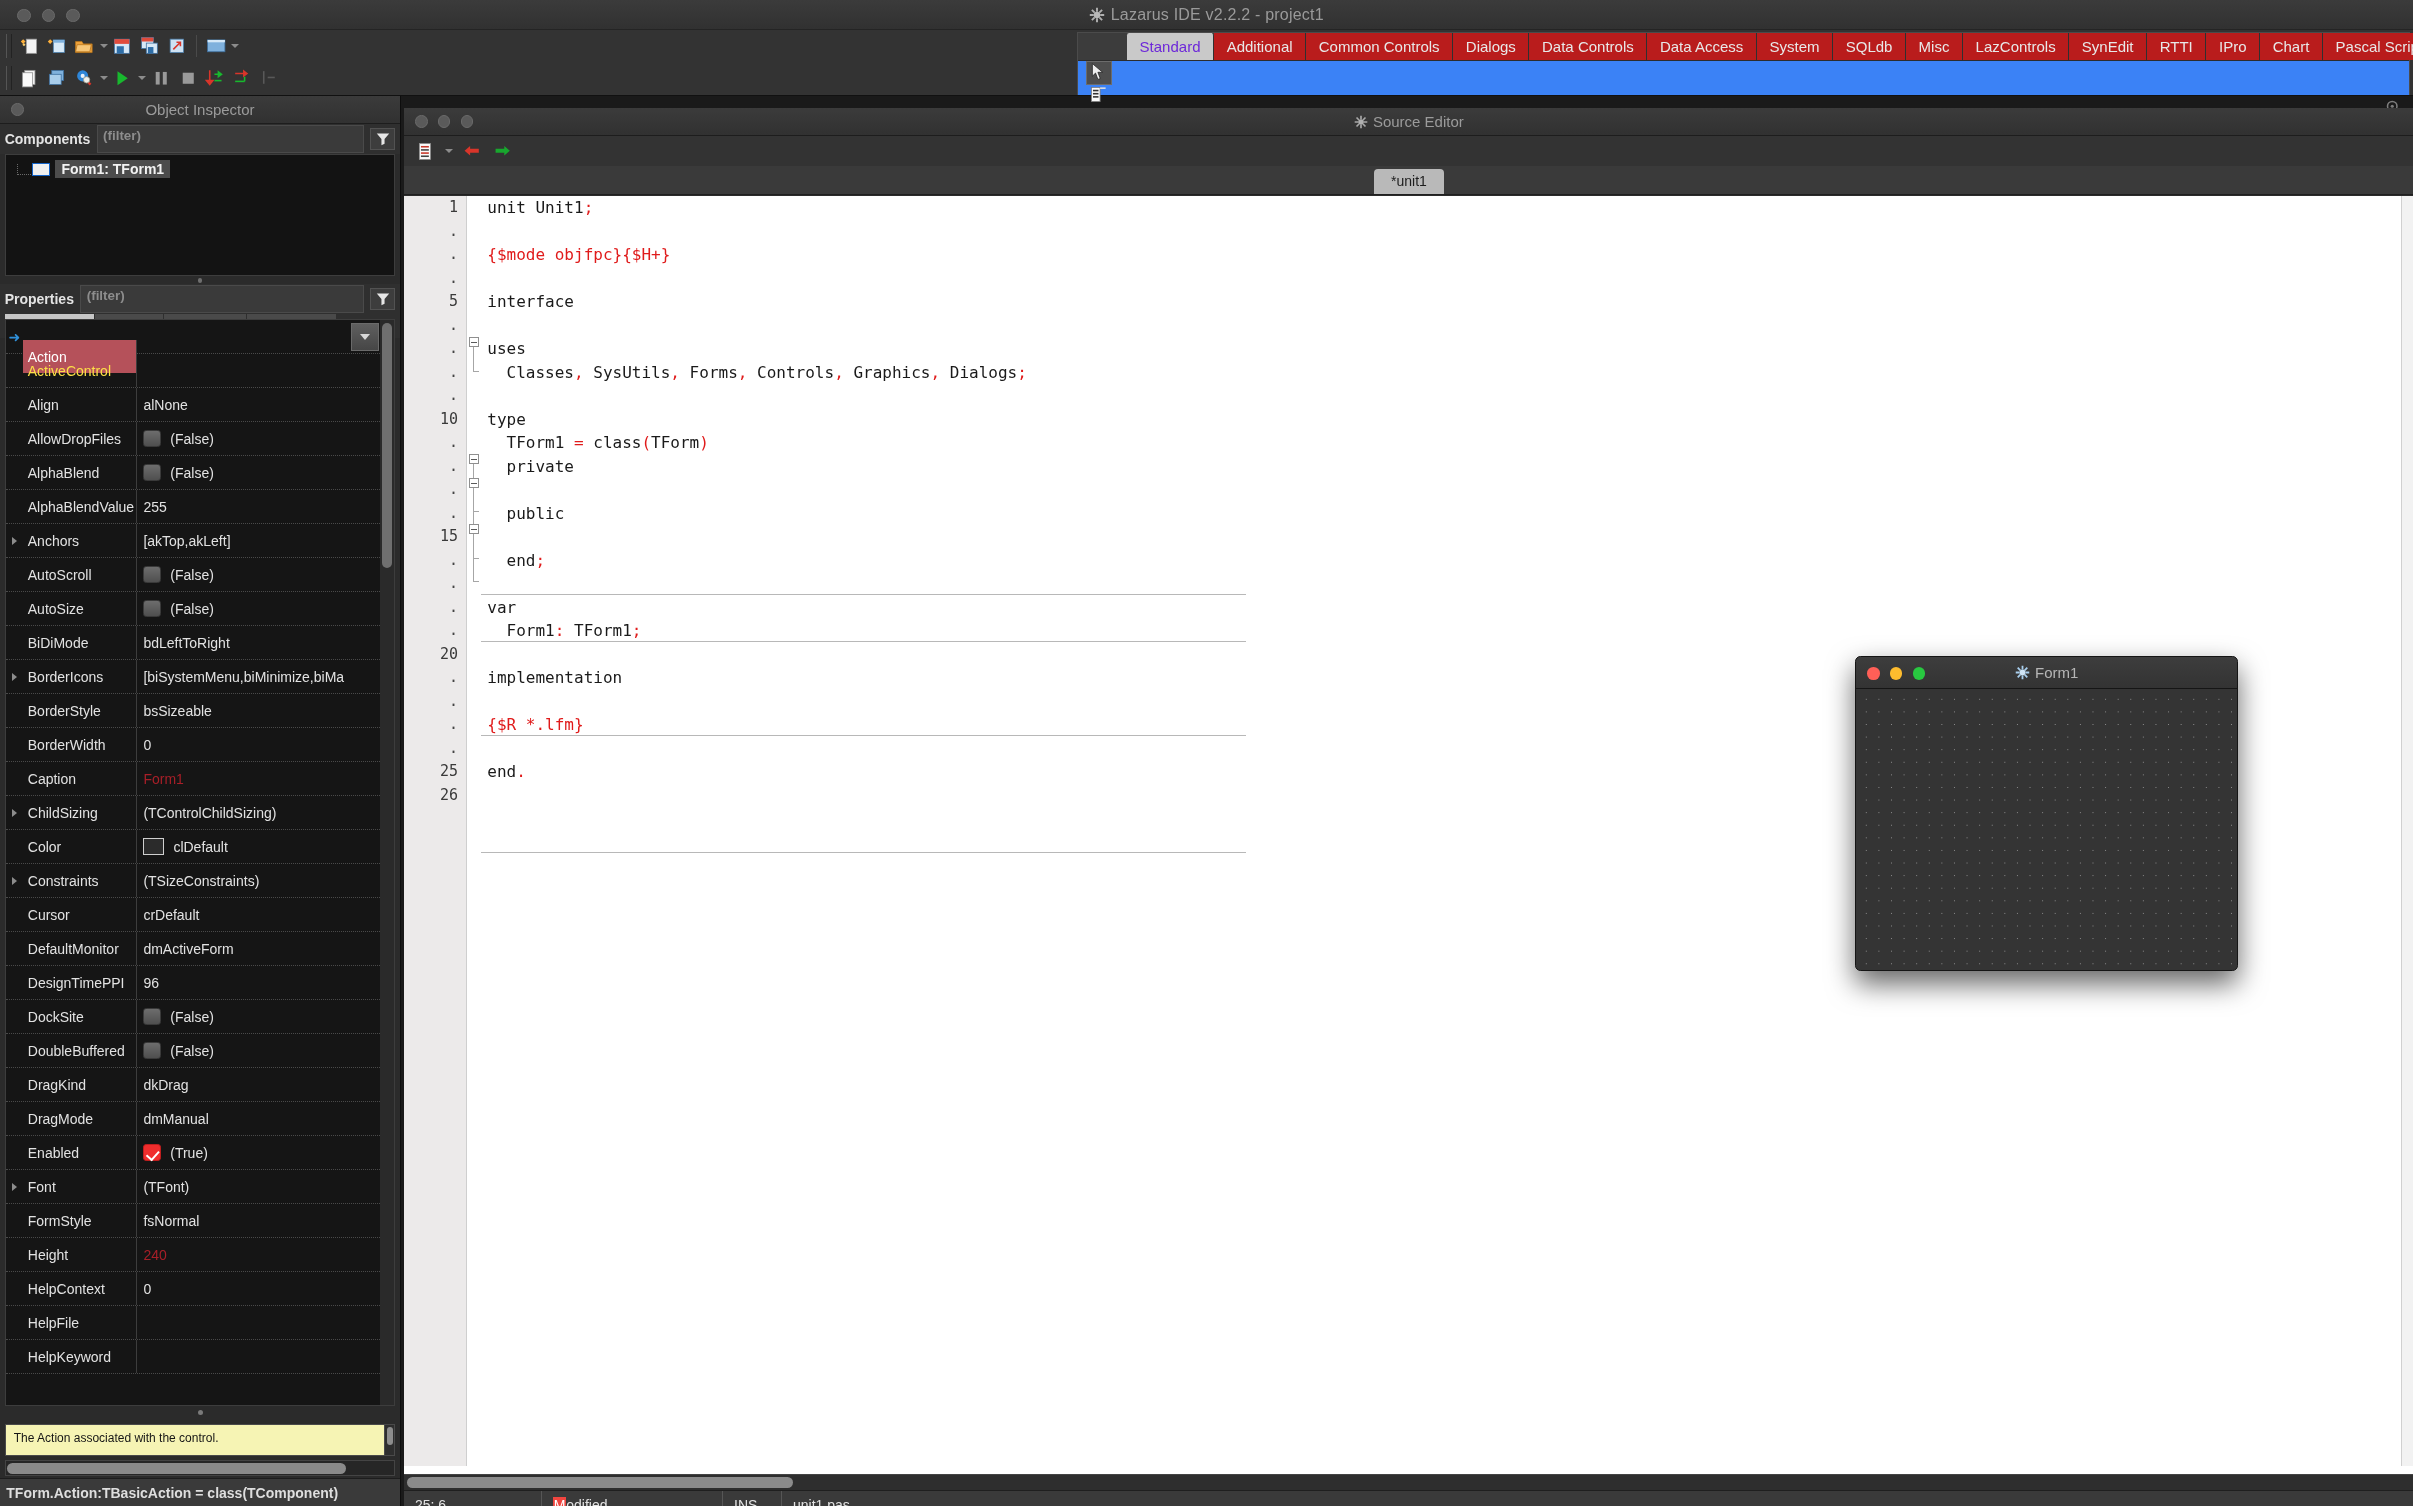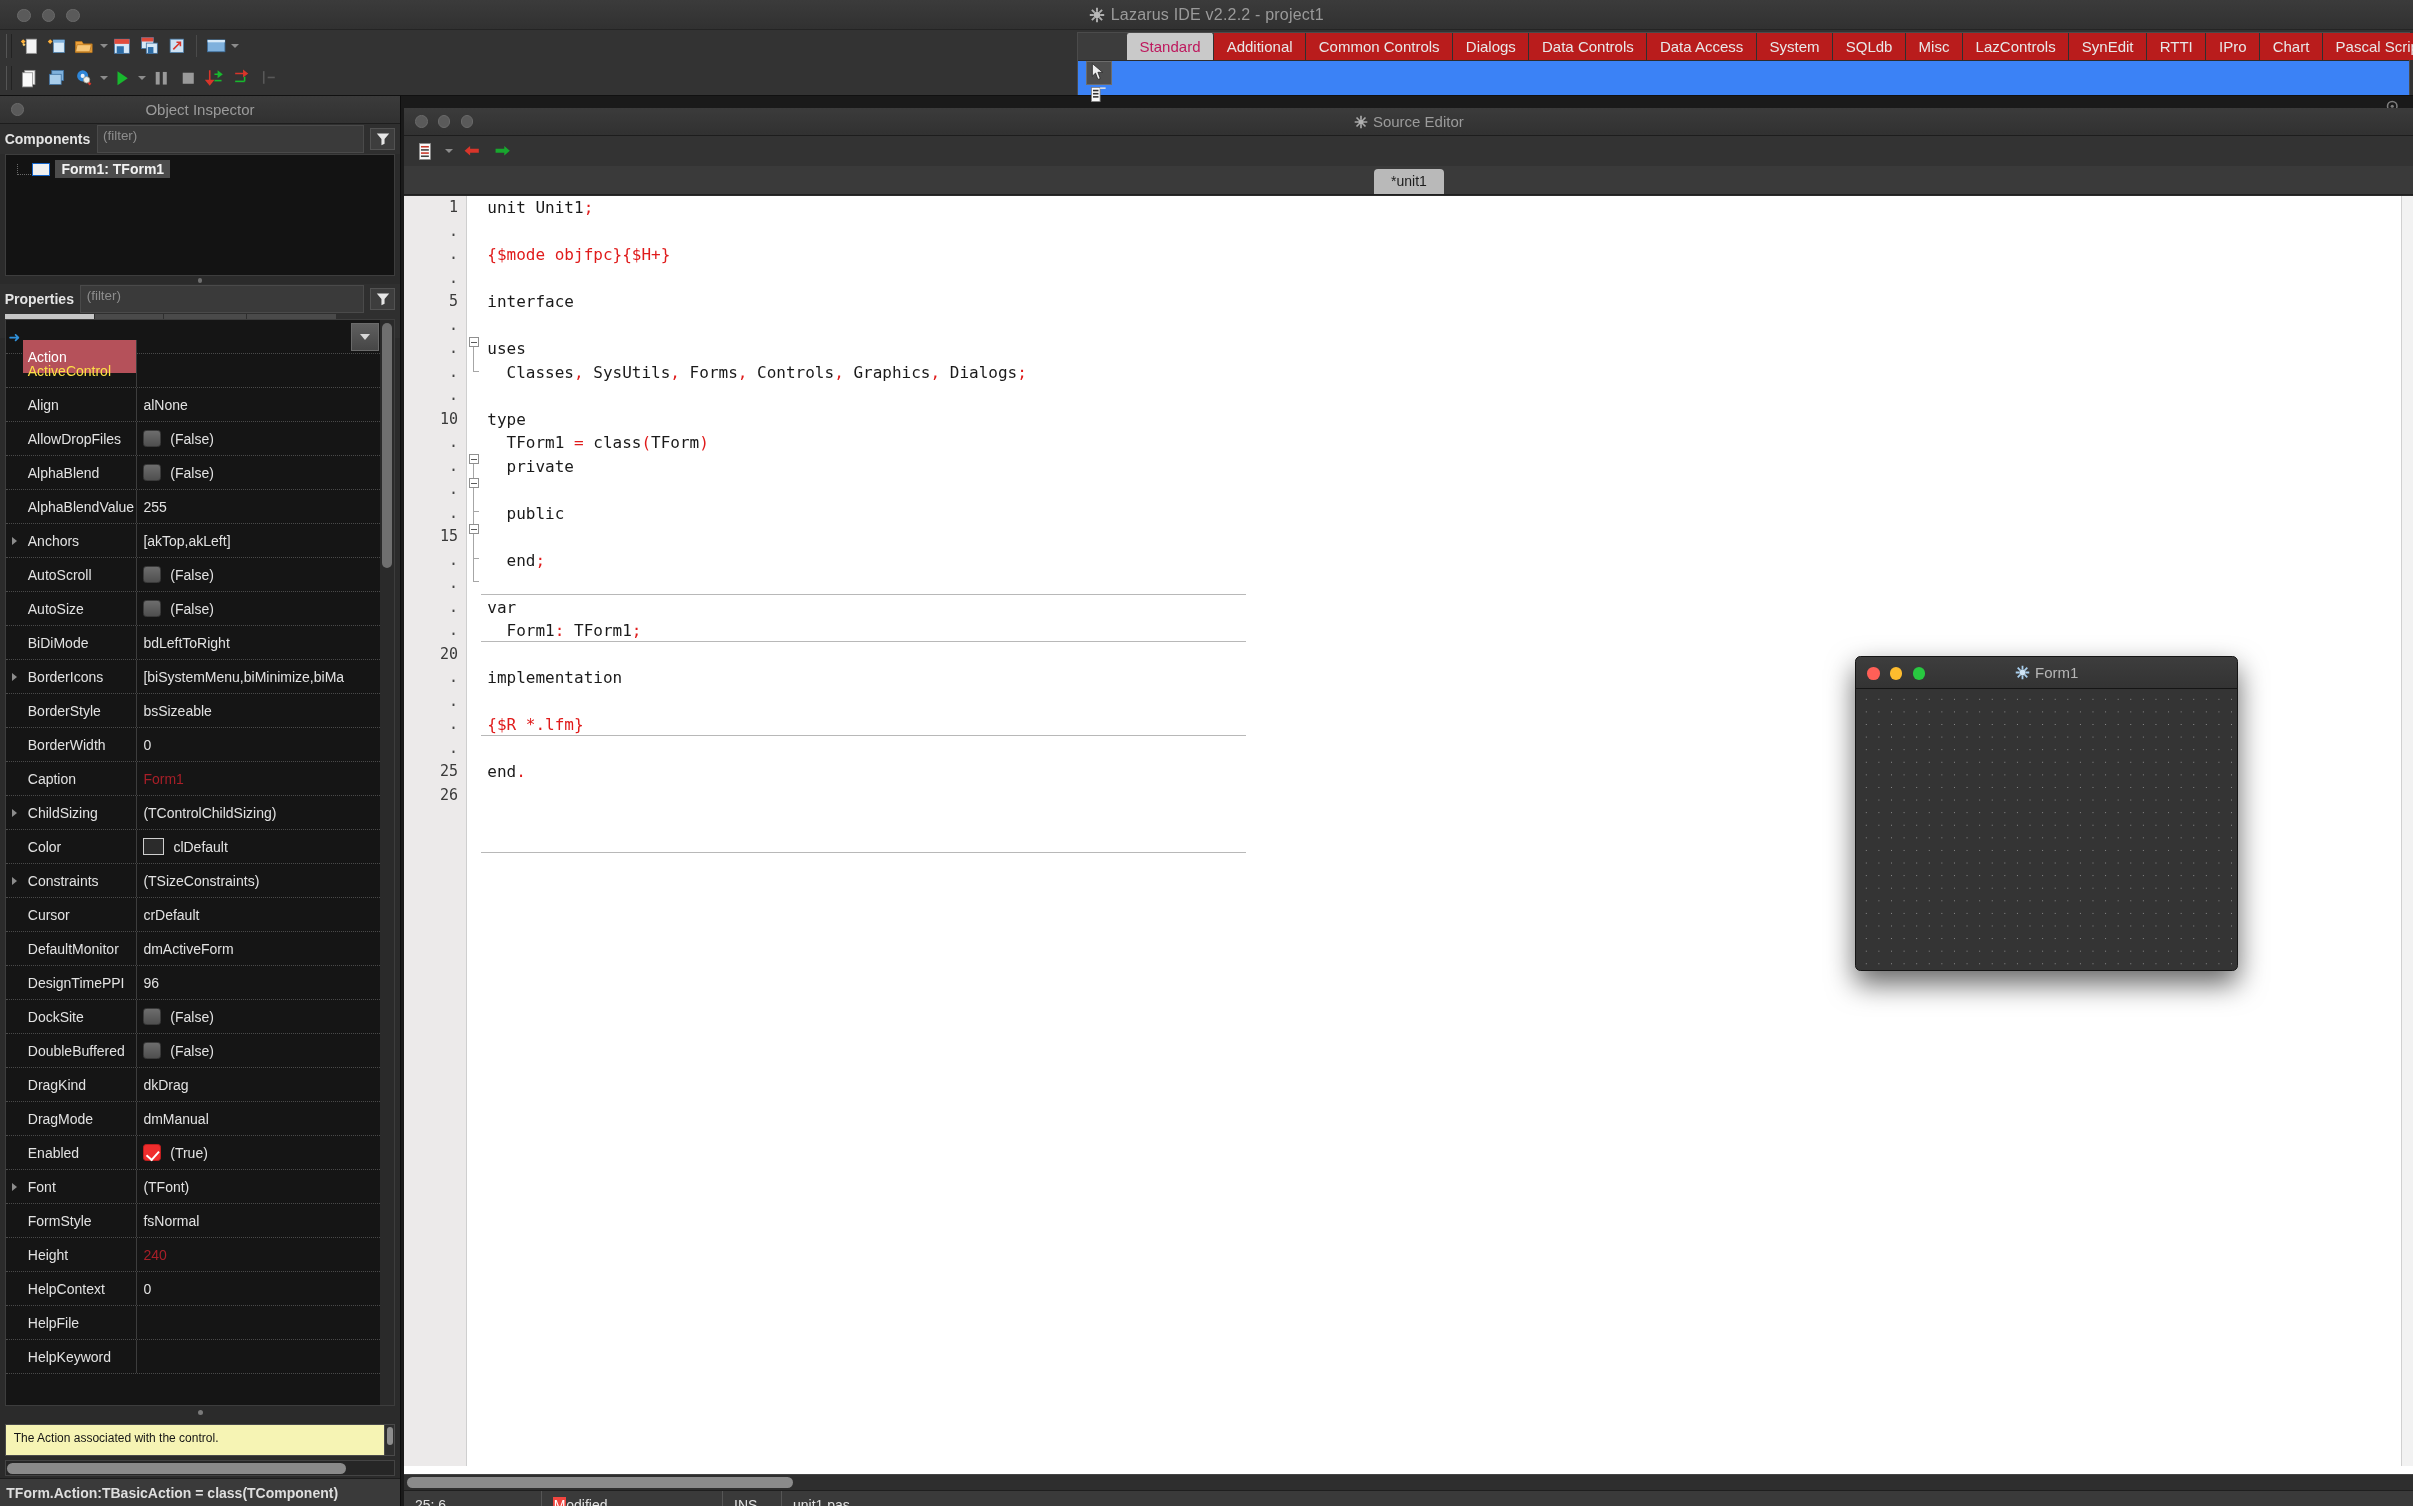--- a/index.html
+++ b/index.html
@@ -59,21 +59,21 @@
   }
   #palette-tabs {
     display: flex; height: 27px; align-items: stretch;
     padding-left: 49px; background: #3c3c3c;
   }
   .ptab {
     display: flex; align-items: center; padding: 0 12.6px;
     font-size: 15px; color: #e8e8e8; background: #b91c1c;
     border-right: 0.8px solid #303030; white-space: nowrap; cursor: default;
   }
-  .ptab.active { background: #c9c9c9; color: #be185d; border-radius: 2.4px 2.4px 0 0; }
+  .ptab.active { background: #c9c9c9; color: #6d28d9; border-radius: 2.4px 2.4px 0 0; }
   #palette-icons {
     display: flex; align-items: flex-start; height: 35px; padding-left: 4.7px; background: #3b82f6;
     border-top: 0.8px solid #2c2c2c;
     flex-direction: column;
   }
   .pal-ico {
     width: 26px; height: 28px; margin: 0 3.2px;
     display: flex; align-items: center; justify-content: center; cursor: default;
   }
   .pal-ico.selected { background: #4e4e4e; border: 0.8px solid #6c6c6c; }
@@ -91,21 +91,21 @@
     position: relative; height: 28px; background: linear-gradient(#3b3b3b,#313131);
     border-bottom: 0.8px solid #1d1d1d;
   }
   #oi-titlebar .tl-dot { position: absolute; left: 11px; top: 7px; width: 12.6px; height: 12.6px; }
   #oi-title { text-align: center; color: #9b9b9b; font-size: 15px; line-height: 28px; }
 
   .filter-row { display: flex; align-items: center; height: 30px; padding: 0 4.7px; gap: 6.3px; background: #2f2f2f; }
   .filter-label { font-size: 14px; color: #e4e4e4; font-weight: bold; white-space: nowrap; }
   .filter-input {
     flex: 1; height: 28px; background: #3a3a3a; border: 0.8px solid #4a4a4a;
-    color: #8d8d8d; font-size: 13.4px; padding: 0 5.5px; line-height: 19px;
+    color: #8d8d8d; font-size: 13.4px; padding: 0 5.5px; line-height: 19px; font-weight: bold;
   }
   .filter-btn {
     width: 25px; height: 22px; background: #3d3d3d; border: 0.8px solid #525252;
     display: flex; align-items: center; justify-content: center;
   }
 
   #components-tree {
     height: 122px; background: #131313; margin: 0 4.7px; border: 0.8px solid #3d3d3d;
     padding: 4px 0 0 0; position: relative;
   }

